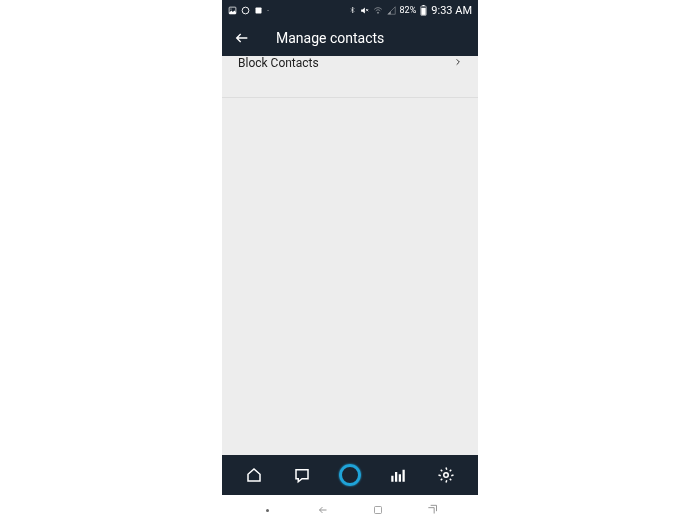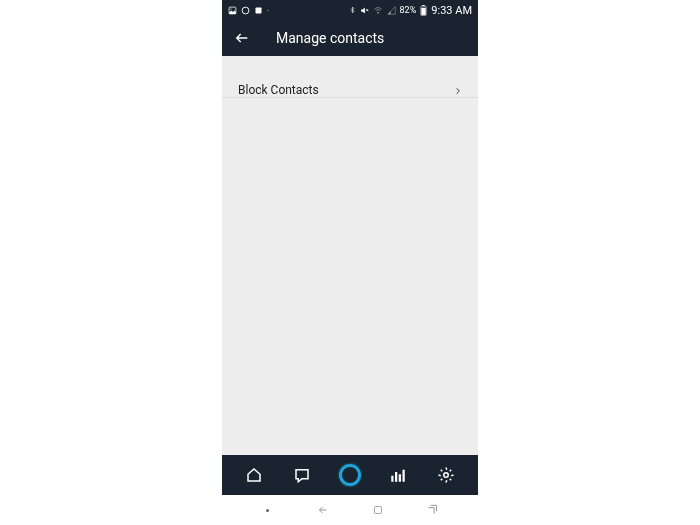--- a/index.html
+++ b/index.html
@@ -60,21 +60,21 @@
       font-weight: 400;
     }
     .content {
       flex: 1;
       background: #ededed;
     }
     .list-item {
       height: 42px;
       background: #ededed;
       display: flex;
-      align-items: flex-end;
+      align-items: flex-start;
       justify-content: space-between;
       padding: 0 16px;
       border-bottom: 1px solid #ddd;
       cursor: pointer;
     }
     .list-label {
       font-size: 12px;
       color: #222;
     }
     .chevron {

